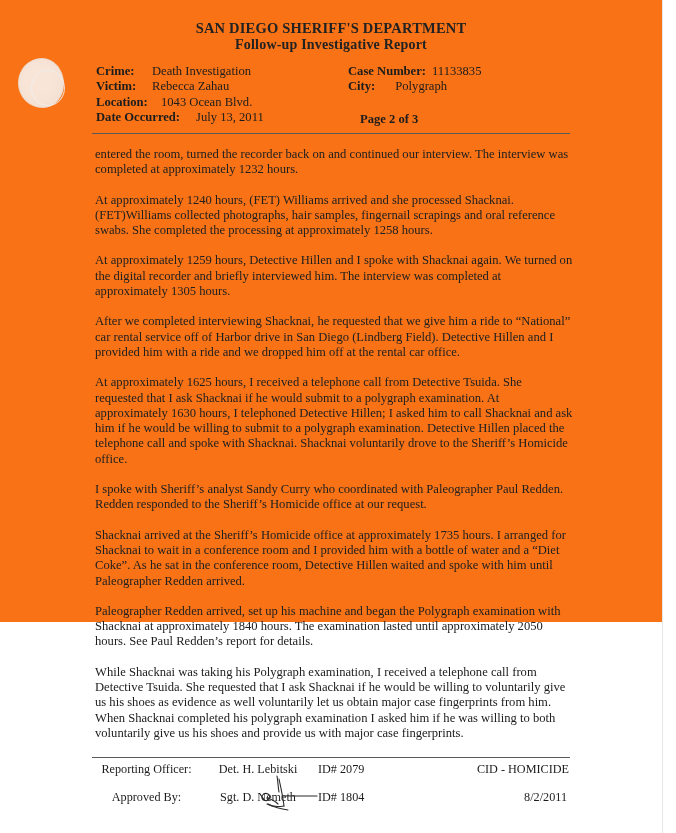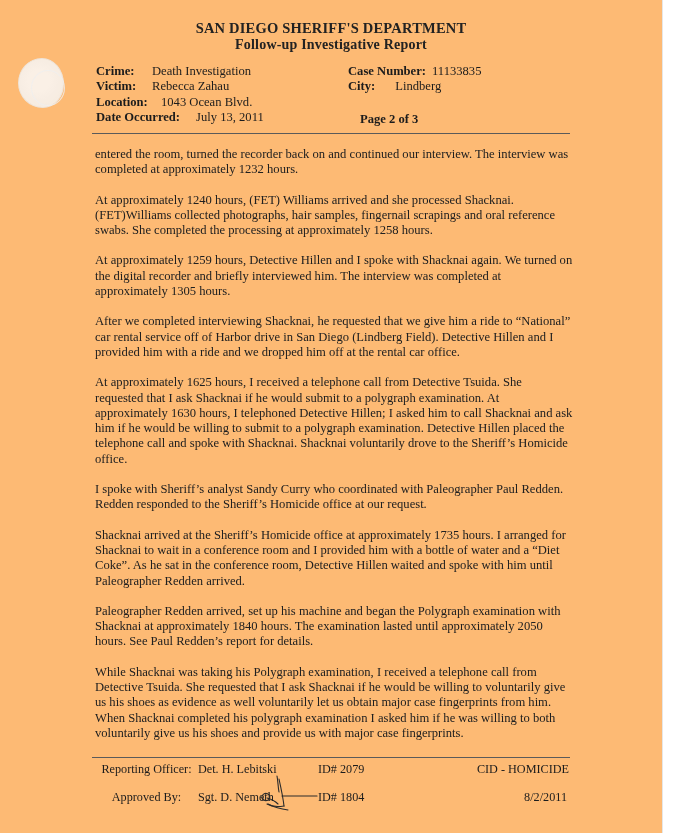--- a/index.html
+++ b/index.html
@@ -16,22 +16,22 @@
     font-family: "Liberation Serif", "DejaVu Serif", serif;
     color: #1c1c1c;
   }
 
   
   #page-sheet {
     position: absolute;
     left: 0;
     top: 0;
     width: 662px;
-    height: 833px;
-    background: #fdba74;
+    height: 622px;
+    background: #f97316;
     box-sizing: border-box;
   }
   #page-edge {
     position: absolute;
     left: 662px;
     top: 0;
     width: 14px;
     height: 833px;
     background: #ffffff;
     border-left: 1px solid #e6e6e6;
@@ -145,21 +145,21 @@
     width: 478px;
     font-size: 12.2px;
   }
   .ftr-row {
     position: relative;
     height: 28px;
     display: flex;
     align-items: flex-start;
   }
   .ftr-label { width: 103px; white-space: nowrap; text-align: center; }
-  .ftr-name  { width: 120px; white-space: nowrap; }
+  .ftr-name  { width: 120px; white-space: nowrap; text-align: center; }
   .ftr-id    { width: 150px; white-space: nowrap; }
   .ftr-right { flex: 1; text-align: right; white-space: nowrap; padding-right: 6px; }
   .ftr-right.unit { padding-right: 4px; }
 
   
   #signature {
     position: absolute;
     left: 160px;
     top: -16px;
     width: 110px;
@@ -204,21 +204,21 @@
       </div>
     </div>
 
     <div class="hdr-row">
       <div class="hdr-left">
         <span class="hdr-label lbl-victim">Victim:</span>
         <span class="hdr-value">Rebecca Zahau</span>
       </div>
       <div class="hdr-right">
         <span class="hdr-label lbl-city">City:</span>
-        <span class="hdr-value">Lindberg</span>
+        <span class="hdr-value">Polygraph</span>
       </div>
     </div>
 
     <div class="hdr-row">
       <div class="hdr-left">
         <span class="hdr-label lbl-location">Location:</span>
         <span class="hdr-value">1043 Ocean Blvd.</span>
       </div>
       <div class="hdr-right"></div>
     </div>

